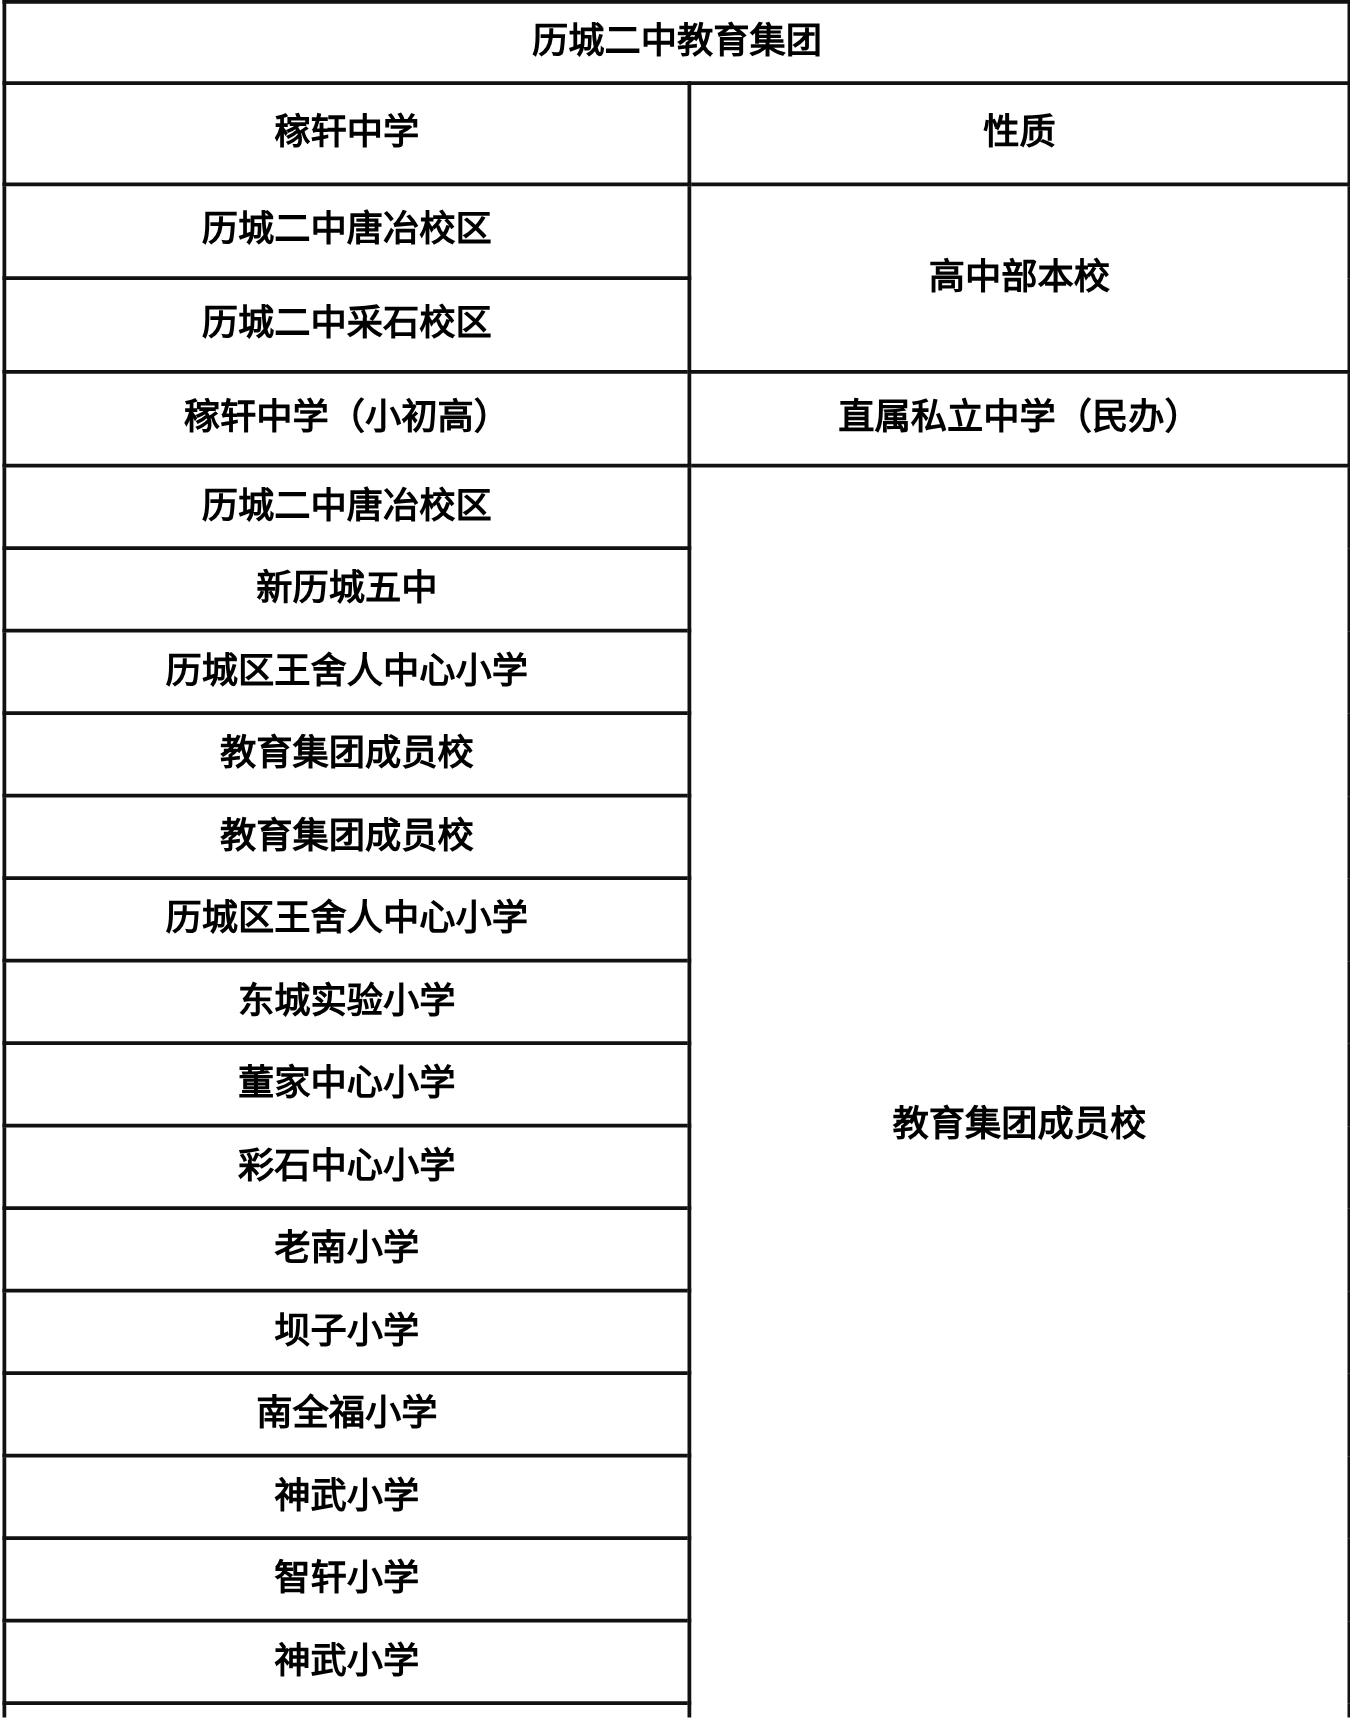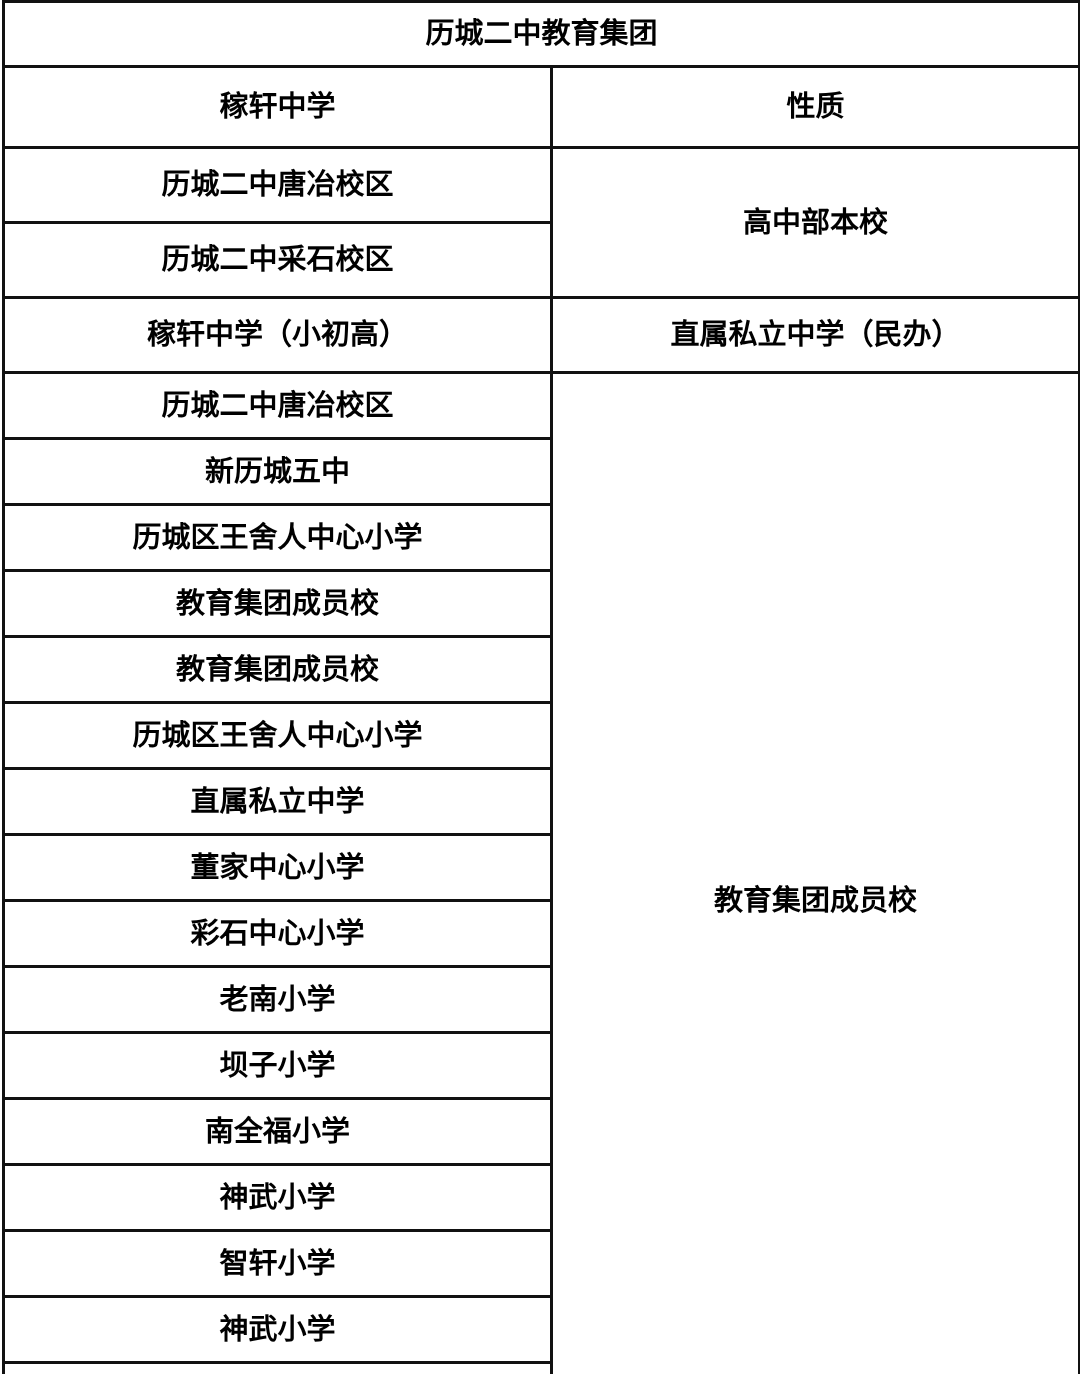--- a/index.html
+++ b/index.html
@@ -108,21 +108,21 @@
       <tr>
         <td class="name-cell">教育集团成员校</td>
       </tr>
       <tr>
         <td class="name-cell">教育集团成员校</td>
       </tr>
       <tr>
         <td class="name-cell">历城区王舍人中心小学</td>
       </tr>
       <tr>
-        <td class="name-cell">直属私立中学</td>
+        <td class="name-cell">东城实验小学</td>
       </tr>
       <tr>
         <td class="name-cell">董家中心小学</td>
       </tr>
       <tr>
         <td class="name-cell">彩石中心小学</td>
       </tr>
       <tr>
         <td class="name-cell">老南小学</td>
       </tr>

